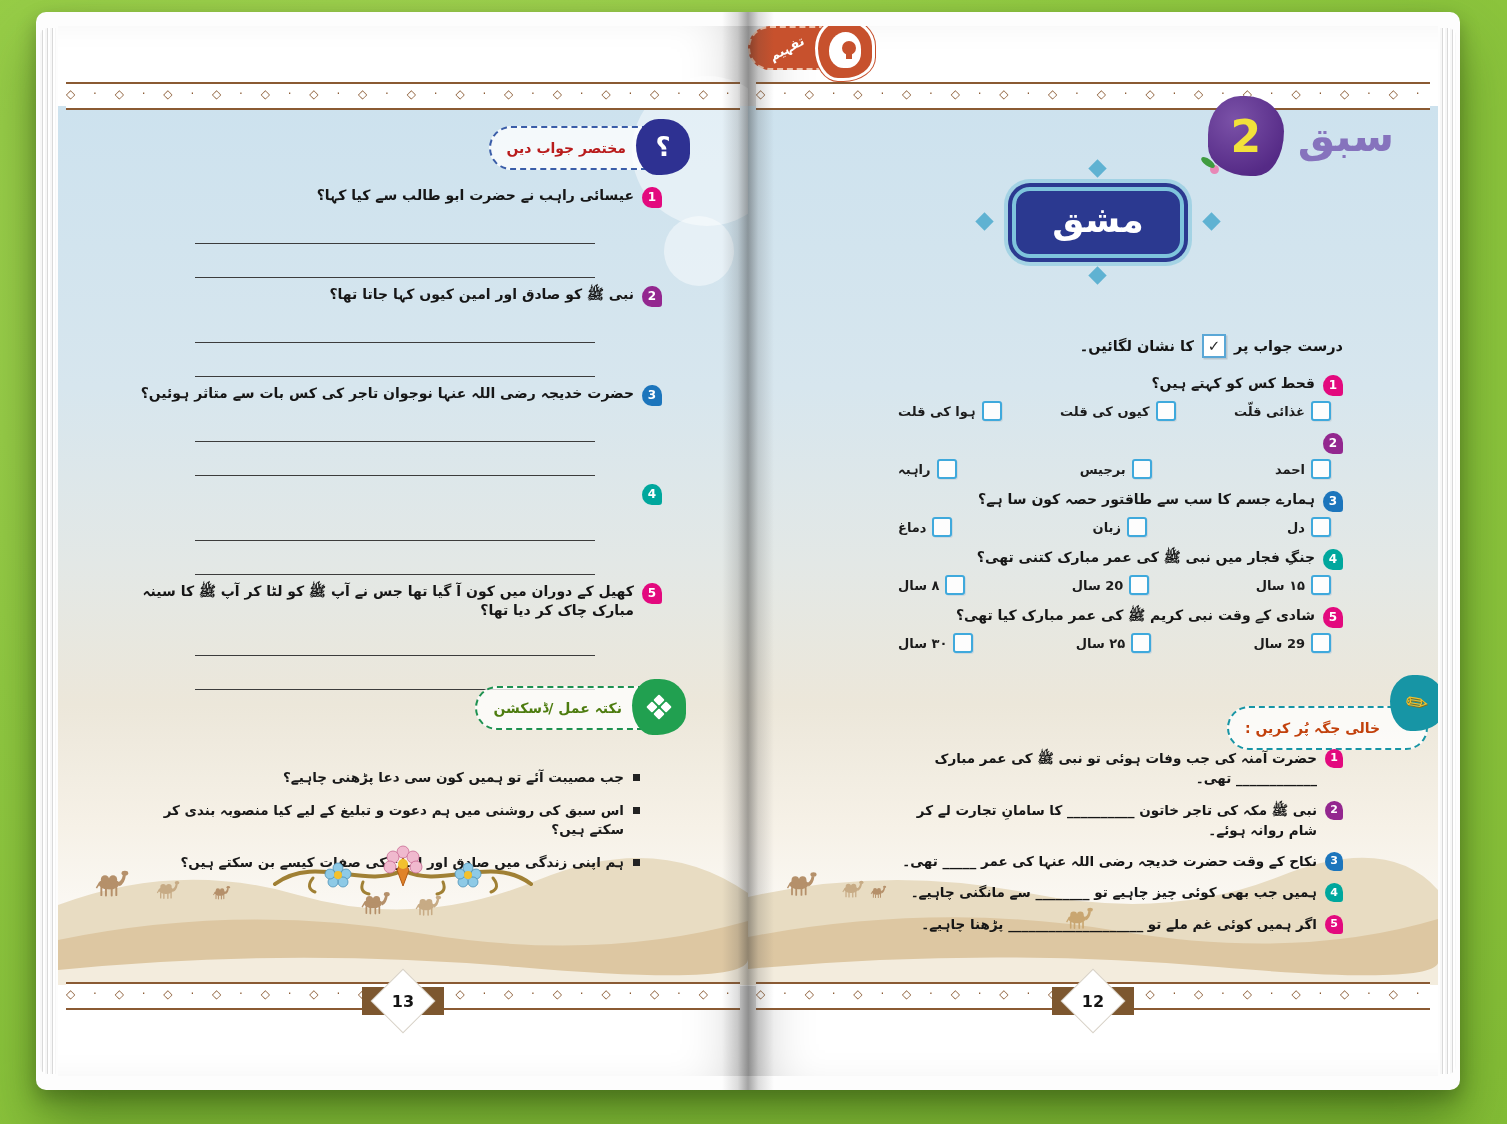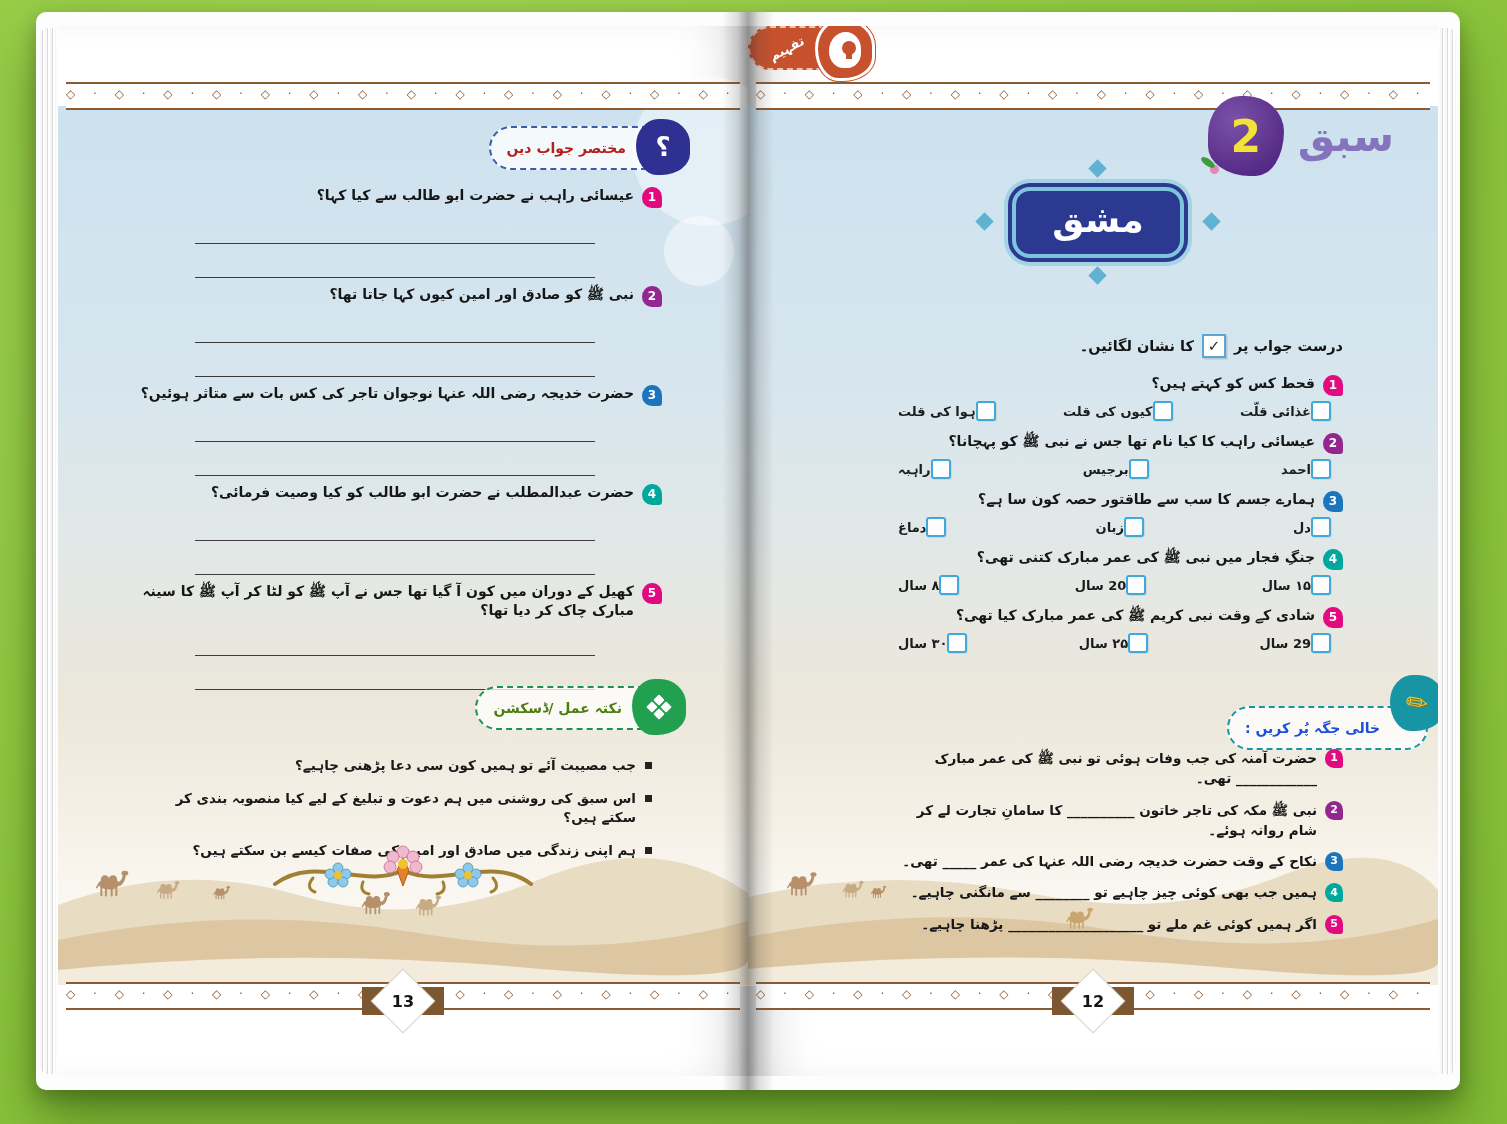--- a/index.html
+++ b/index.html
@@ -39,21 +39,21 @@
     padding:0 46px 0 16px;font-weight:bold;font-size:14px;background:rgba(255,255,255,.78);box-sizing:border-box;}
   .pblob{position:absolute;right:-16px;top:-7px;width:54px;height:56px;display:flex;align-items:center;justify-content:center;
     border-radius:46% 54% 58% 42%/52% 48% 42% 58%;color:#fff;z-index:2;}
   .badge-short .pbody{border-color:#3a5da8;color:#b91c1c;}
   .badge-short .pblob{background:#2e3192;}
   .badge-short .qmark{font-size:26px;font-weight:bold;color:#fff;}
   .badge-disc .pbody{border-color:#1d9150;color:#4d7c0f;}
   .badge-disc .pblob{background:#21a050;}
   .puzzle{display:grid;grid-template-columns:8px 8px;gap:2px;transform:rotate(45deg);}
   .puzzle span{width:8px;height:8px;background:#fff;border-radius:1px;}
-  .badge-fill .pbody{border-color:#1795a5;color:#1d4ed8;margin-top:48px;}
+  .badge-fill .pbody{border-color:#1795a5;color:#c2410c;margin-top:48px;}
   .badge-fill .pblob{background:#1795a5;}
   .pencil{font-size:26px;color:#f2c12e;transform:rotate(-35deg);text-shadow:0 1px 0 #8c6d12;}
   .badge-comp .pbody{background:#c7512d;border-color:#eec4ad;color:#fff;padding:0 52px 0 18px;}
   .badge-comp .comp-text{display:inline-block;transform:rotate(-28deg);font-size:13px;}
   .badge-comp .pblob{background:#c7512d;border:3px solid #fff;box-shadow:0 0 0 1px #c7512d;}
   .head{position:relative;width:32px;height:36px;background:#fff;border-radius:52% 48% 42% 46%;}
   .bulb{position:absolute;right:5px;top:9px;width:14px;height:14px;border-radius:50%;background:#c7512d;}
   .bulb::after{content:'';position:absolute;left:4px;top:13px;width:6px;height:5px;background:#c7512d;}
 
   
@@ -78,38 +78,38 @@
   .instr{position:absolute;top:308px;right:95px;display:flex;direction:rtl;align-items:center;gap:8px;
     font-size:14.5px;font-weight:600;color:#141414;z-index:3;}
   .chk-demo{width:20px;height:20px;border:2px solid #5aa7d6;background:#fff;display:flex;align-items:center;
     justify-content:center;font-size:15px;font-weight:bold;color:#2a2a2a;box-shadow:1.5px 1.5px 0 #b9c6ce;}
   .mcq{position:absolute;top:348px;right:95px;left:150px;direction:rtl;z-index:3;}
   .q-row{display:flex;direction:rtl;align-items:flex-start;gap:8px;font-size:14px;font-weight:600;color:#161616;margin-bottom:5px;line-height:1.35;}
   .numblob{flex:0 0 auto;width:20px;height:21px;display:inline-flex;align-items:center;justify-content:center;
     color:#fff;font-size:12px;font-weight:bold;border-radius:52% 48% 16% 50%;margin-top:1px;}
   .nb-pink{background:#e3097e;} .nb-purple{background:#93278f;} .nb-blue{background:#1c75bc;} .nb-teal{background:#00a79d;}
   .opts{display:flex;direction:rtl;justify-content:space-between;margin:0 12px 11px 0;}
-  .opt{display:flex;align-items:center;font-size:13px;font-weight:600;color:#1c1c1c;}
+  .opt{display:flex;align-items:center;gap:6px;font-size:13px;font-weight:600;color:#1c1c1c;}
   .cbx{width:16px;height:16px;border:2.5px solid #3fa9dc;border-radius:3px;background:#fdfdfd;box-shadow:1px 1px 0 #cdd8de;}
 
   
   .badge-fill{top:656px;right:10px;}
   .fill-list{position:absolute;top:722px;right:95px;left:140px;direction:rtl;z-index:3;}
   .fill-item{display:flex;direction:rtl;align-items:flex-start;gap:8px;font-size:13.5px;font-weight:600;color:#161616;
     margin-bottom:11px;line-height:1.5;}
   .fill-item .numblob{width:18px;height:19px;font-size:11px;}
 
   
   .badge-short{top:100px;right:74px;}
   .sa-list{position:absolute;top:160px;right:86px;left:70px;direction:rtl;z-index:3;}
   .qa .q-row{font-size:14px;margin-bottom:2px;}
   .lines{width:400px;margin:0 auto 7px;}
   .ans-line{height:33px;border-bottom:1.6px solid #3c3c3c;}
   .badge-disc{top:660px;right:78px;}
-  .disc-list{position:absolute;top:726px;right:92px;left:78px;direction:rtl;list-style:none;margin:4px;padding:0;z-index:3;}
+  .disc-list{position:absolute;top:726px;right:92px;left:78px;direction:rtl;list-style:none;margin:16px;padding:0;z-index:3;}
   .disc-list li{display:flex;direction:rtl;gap:9px;font-size:13.5px;font-weight:600;color:#191919;margin-bottom:13px;line-height:1.45;}
   .bullet{flex:0 0 auto;width:7px;height:7px;background:#222;margin-top:6px;}
   .flower-orn{position:absolute;left:50%;top:818px;transform:translateX(-50%);z-index:3;}
 
   .dunes{position:absolute;left:0;right:0;bottom:91px;height:150px;z-index:1;}
 </style>
 </head>
 <body>
 
 <svg width="0" height="0" style="position:absolute">
@@ -174,21 +174,20 @@
             <span class="q-text">حضرت خدیجہ رضی اللہ عنہا نوجوان تاجر کی کس بات سے متاثر ہوئیں؟</span>
           </div>
           <div class="lines">
               <div class="ans-line"></div>
               <div class="ans-line"></div>
             </div>
         </div>
         <div class="qa">
           <div class="q-row">
             <span class="numblob nb-teal">4</span>
-            <span class="q-text">حضرت عبدالمطلب نے حضرت ابو طالب کو کیا وصیت فرمائی؟</span>
           </div>
           <div class="lines">
               <div class="ans-line"></div>
               <div class="ans-line"></div>
             </div>
         </div>
         <div class="qa">
           <div class="q-row">
             <span class="numblob nb-pink">5</span>
             <span class="q-text">کھیل کے دوران میں کون آ گیا تھا جس نے آپ ﷺ کو لٹا کر آپ ﷺ کا سینہ مبارک چاک کر دیا تھا؟</span>
@@ -326,21 +325,20 @@
               <span class="cbx"></span>
               <span>کیوں کی قلت</span>
             </span>
           <span class="opt">
               <span class="cbx"></span>
               <span>ہوا کی قلت</span>
             </span>
         </div>
         <div class="q-row">
           <span class="numblob nb-purple">2</span>
-          <span>عیسائی راہب کا کیا نام تھا جس نے نبی ﷺ کو پہچانا؟</span>
         </div>
         <div class="opts">
           <span class="opt">
               <span class="cbx"></span>
               <span>احمد</span>
             </span>
           <span class="opt">
               <span class="cbx"></span>
               <span>برجیس</span>
             </span>

